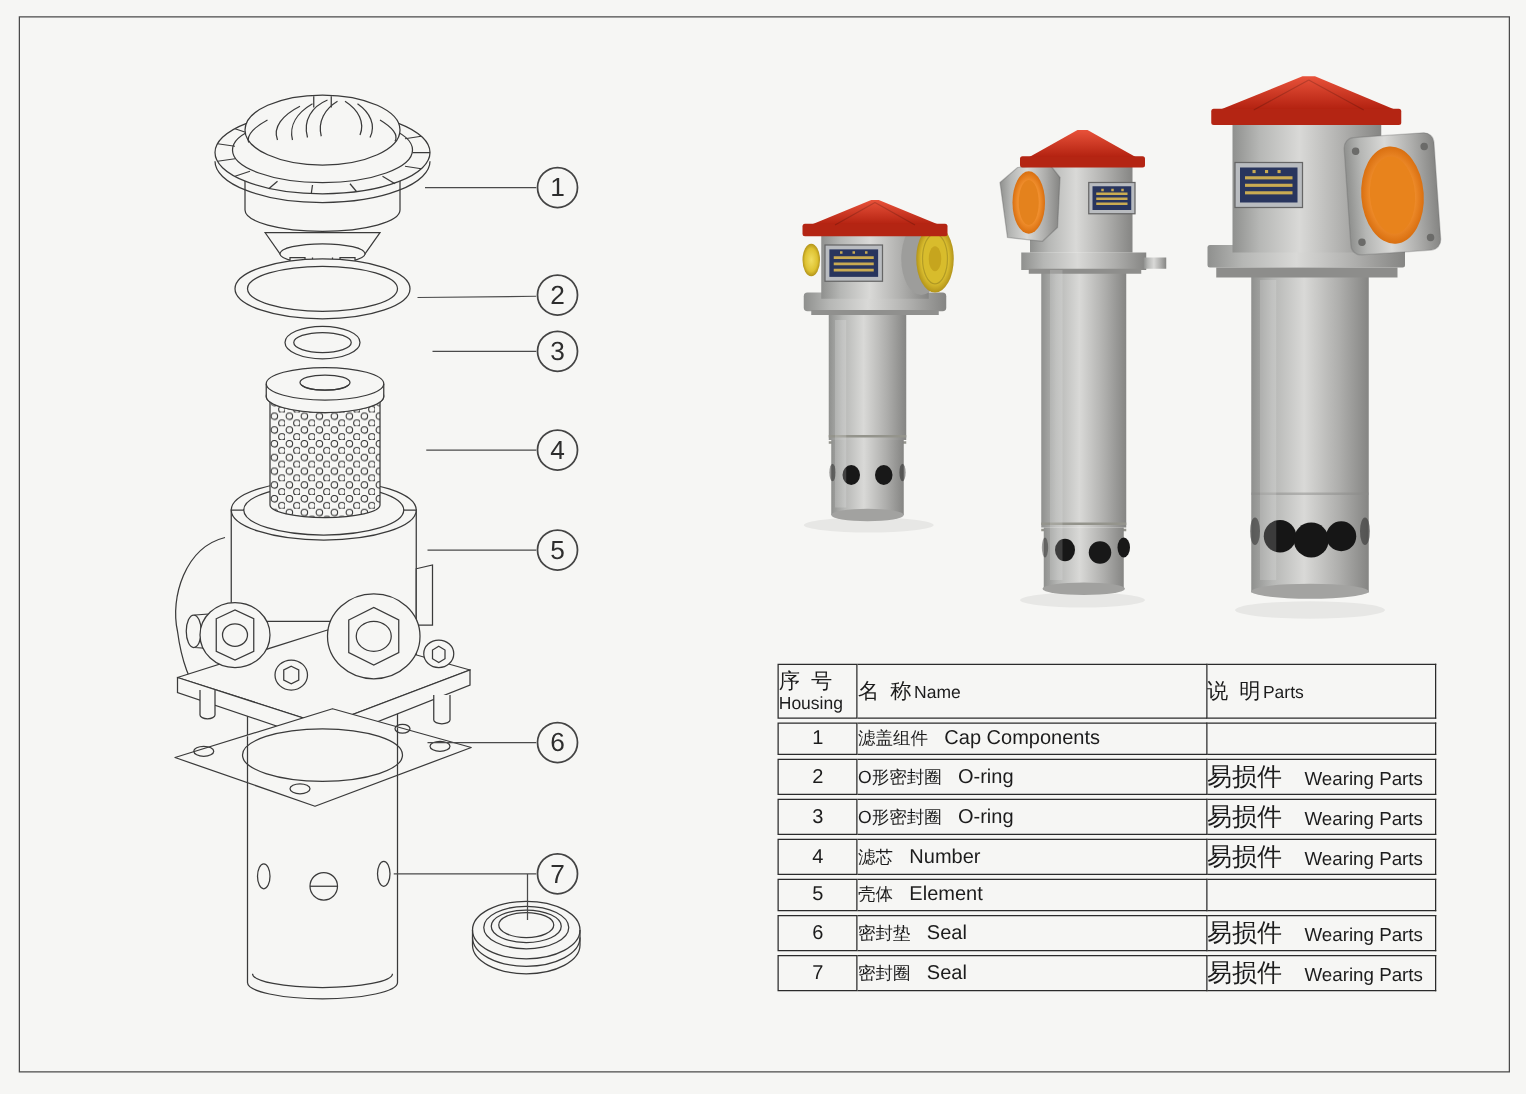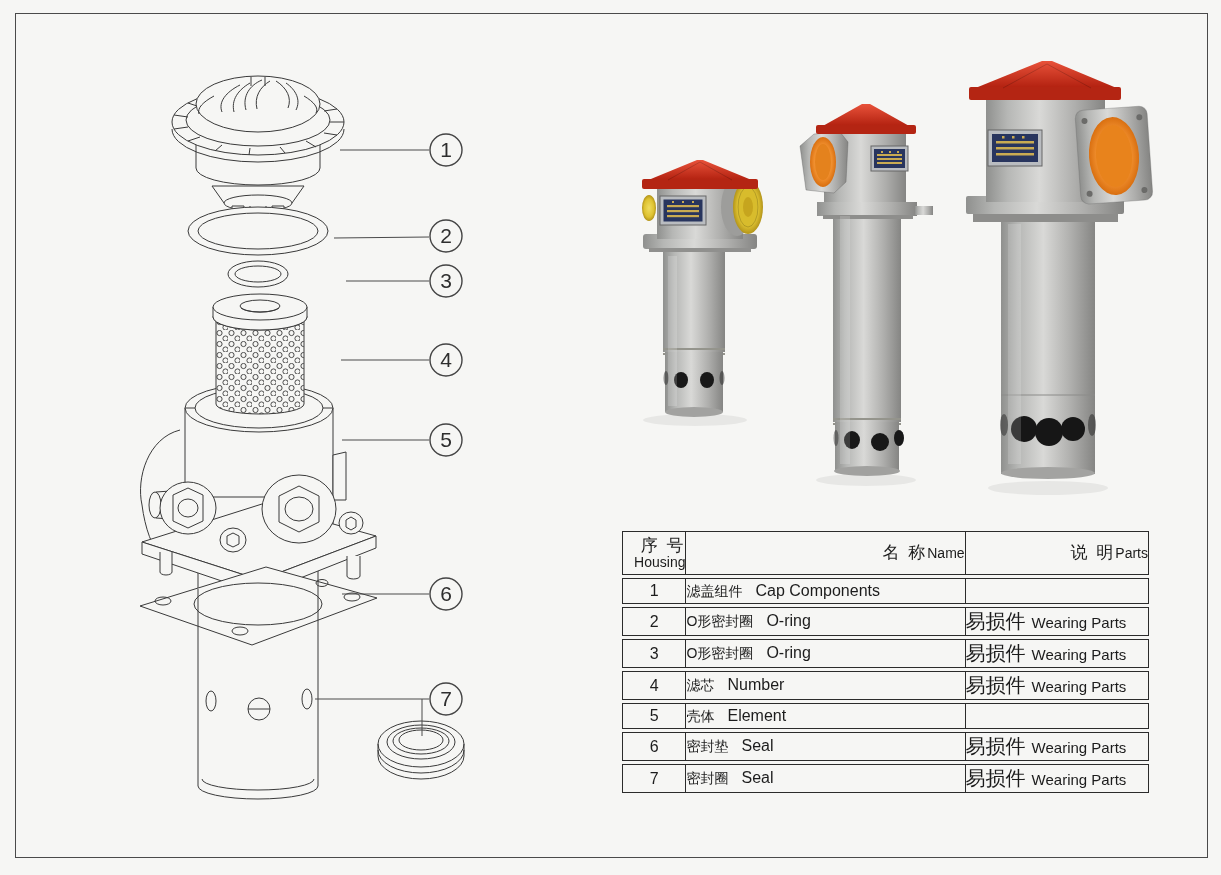--- a/index.html
+++ b/index.html
@@ -23,32 +23,32 @@
     border-collapse:separate;border-spacing:0 3px;table-layout:fixed;
   }
   .parts-table th,.parts-table td{
     border:1px solid #2b2b2b;font-weight:normal;background:transparent;
     padding:0;vertical-align:middle;
   }
   .parts-table th+th,.parts-table td+td{border-left:none;}
   .col-num{width:64px;}
   .col-name{width:277px;}
   .col-note{width:182px;}
-  .hdr{height:42px;text-align:right;line-height:1.05;}
+  .hdr{height:42px;text-align:left;line-height:1.05;}
   .hdr .zh{font-size:17px;letter-spacing:2px;}
   .hdr .en{font-size:14px;margin-left:0;}
   .hdr .stack-en{display:block;font-size:14px;letter-spacing:0;}
   .row-h{height:26px;}
   .cell-num{text-align:center;font-size:16px;}
   .cell-name{padding-left:13px;}
   .cell-name .zh{font-size:14px;}
   .cell-name .en{font-size:16px;margin-left:13px;}
   .cell-note{padding-left:9px;}
   .cell-note .zh{font-size:20px;}
-  .cell-note .en{font-size:15px;margin-left:6px;}
+  .cell-note .en{font-size:15px;margin-left:18px;}
 
   .lineart{stroke:#3a3a3a;fill:none;stroke-width:1;}
   .fillbg{fill:#f6f6f4;}
   .callout-circle{fill:#f6f6f4;stroke:#444;stroke-width:1.4;}
   .callout-num{font-size:21px;fill:#2e2e2e;font-family:"Liberation Sans",sans-serif;}
   .leader{stroke:#4a4a4a;stroke-width:1;fill:none;}
 </style>
 </head>
 <body>
 

